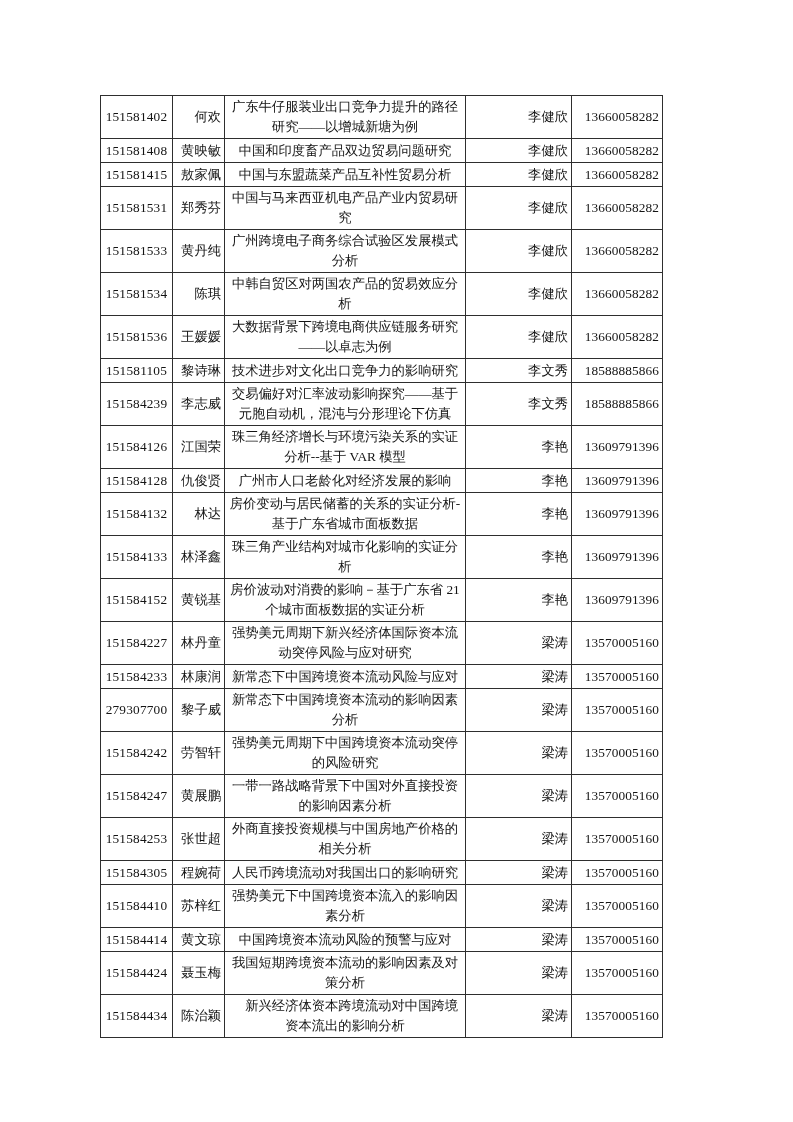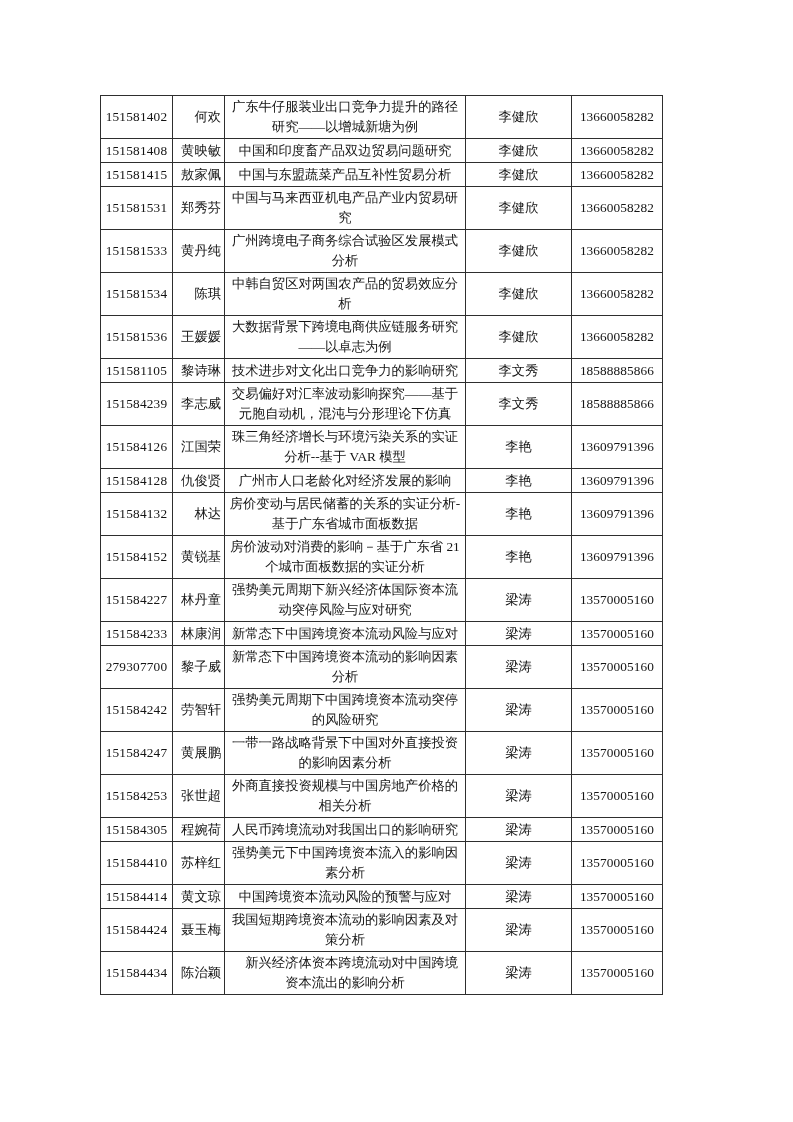--- a/index.html
+++ b/index.html
@@ -33,22 +33,22 @@
     font-size: 13.3px;
     line-height: 20px;
     padding: 1px 3px;
     vertical-align: middle;
     height: 24px;
     overflow: hidden;
   }
   td.c-id     { text-align: center; letter-spacing: 0.2px; }
   td.c-name   { text-align: right; }
   td.c-title  { text-align: center; white-space: pre-wrap; word-break: break-all; }
-  td.c-advisor{ text-align: center; }
-  td.c-phone  { text-align: center; letter-spacing: 0.1px; }
+  td.c-advisor{ text-align: right; }
+  td.c-phone  { text-align: right; letter-spacing: 0.1px; }
 </style>
 </head>
 <body>
 
 <div class="page">
   <div class="table-wrap">
     <table class="roster">
       <colgroup>
           <col style="width: 72px;">
           <col style="width: 52px;">
@@ -135,20 +135,27 @@
             <td class="c-phone">13609791396</td>
           </tr>
           <tr>
             <td class="c-id">151584132</td>
             <td class="c-name">林达</td>
             <td class="c-title">房价变动与居民储蓄的关系的实证分析-基于广东省城市面板数据</td>
             <td class="c-advisor">李艳</td>
             <td class="c-phone">13609791396</td>
           </tr>
           <tr>
+            <td class="c-id">151584133</td>
+            <td class="c-name">林泽鑫</td>
+            <td class="c-title">珠三角产业结构对城市化影响的实证分析</td>
+            <td class="c-advisor">李艳</td>
+            <td class="c-phone">13609791396</td>
+          </tr>
+          <tr>
             <td class="c-id">151584152</td>
             <td class="c-name">黄锐基</td>
             <td class="c-title">房价波动对消费的影响－基于广东省 21 个城市面板数据的实证分析</td>
             <td class="c-advisor">李艳</td>
             <td class="c-phone">13609791396</td>
           </tr>
           <tr>
             <td class="c-id">151584227</td>
             <td class="c-name">林丹童</td>
             <td class="c-title">强势美元周期下新兴经济体国际资本流动突停风险与应对研究</td>

